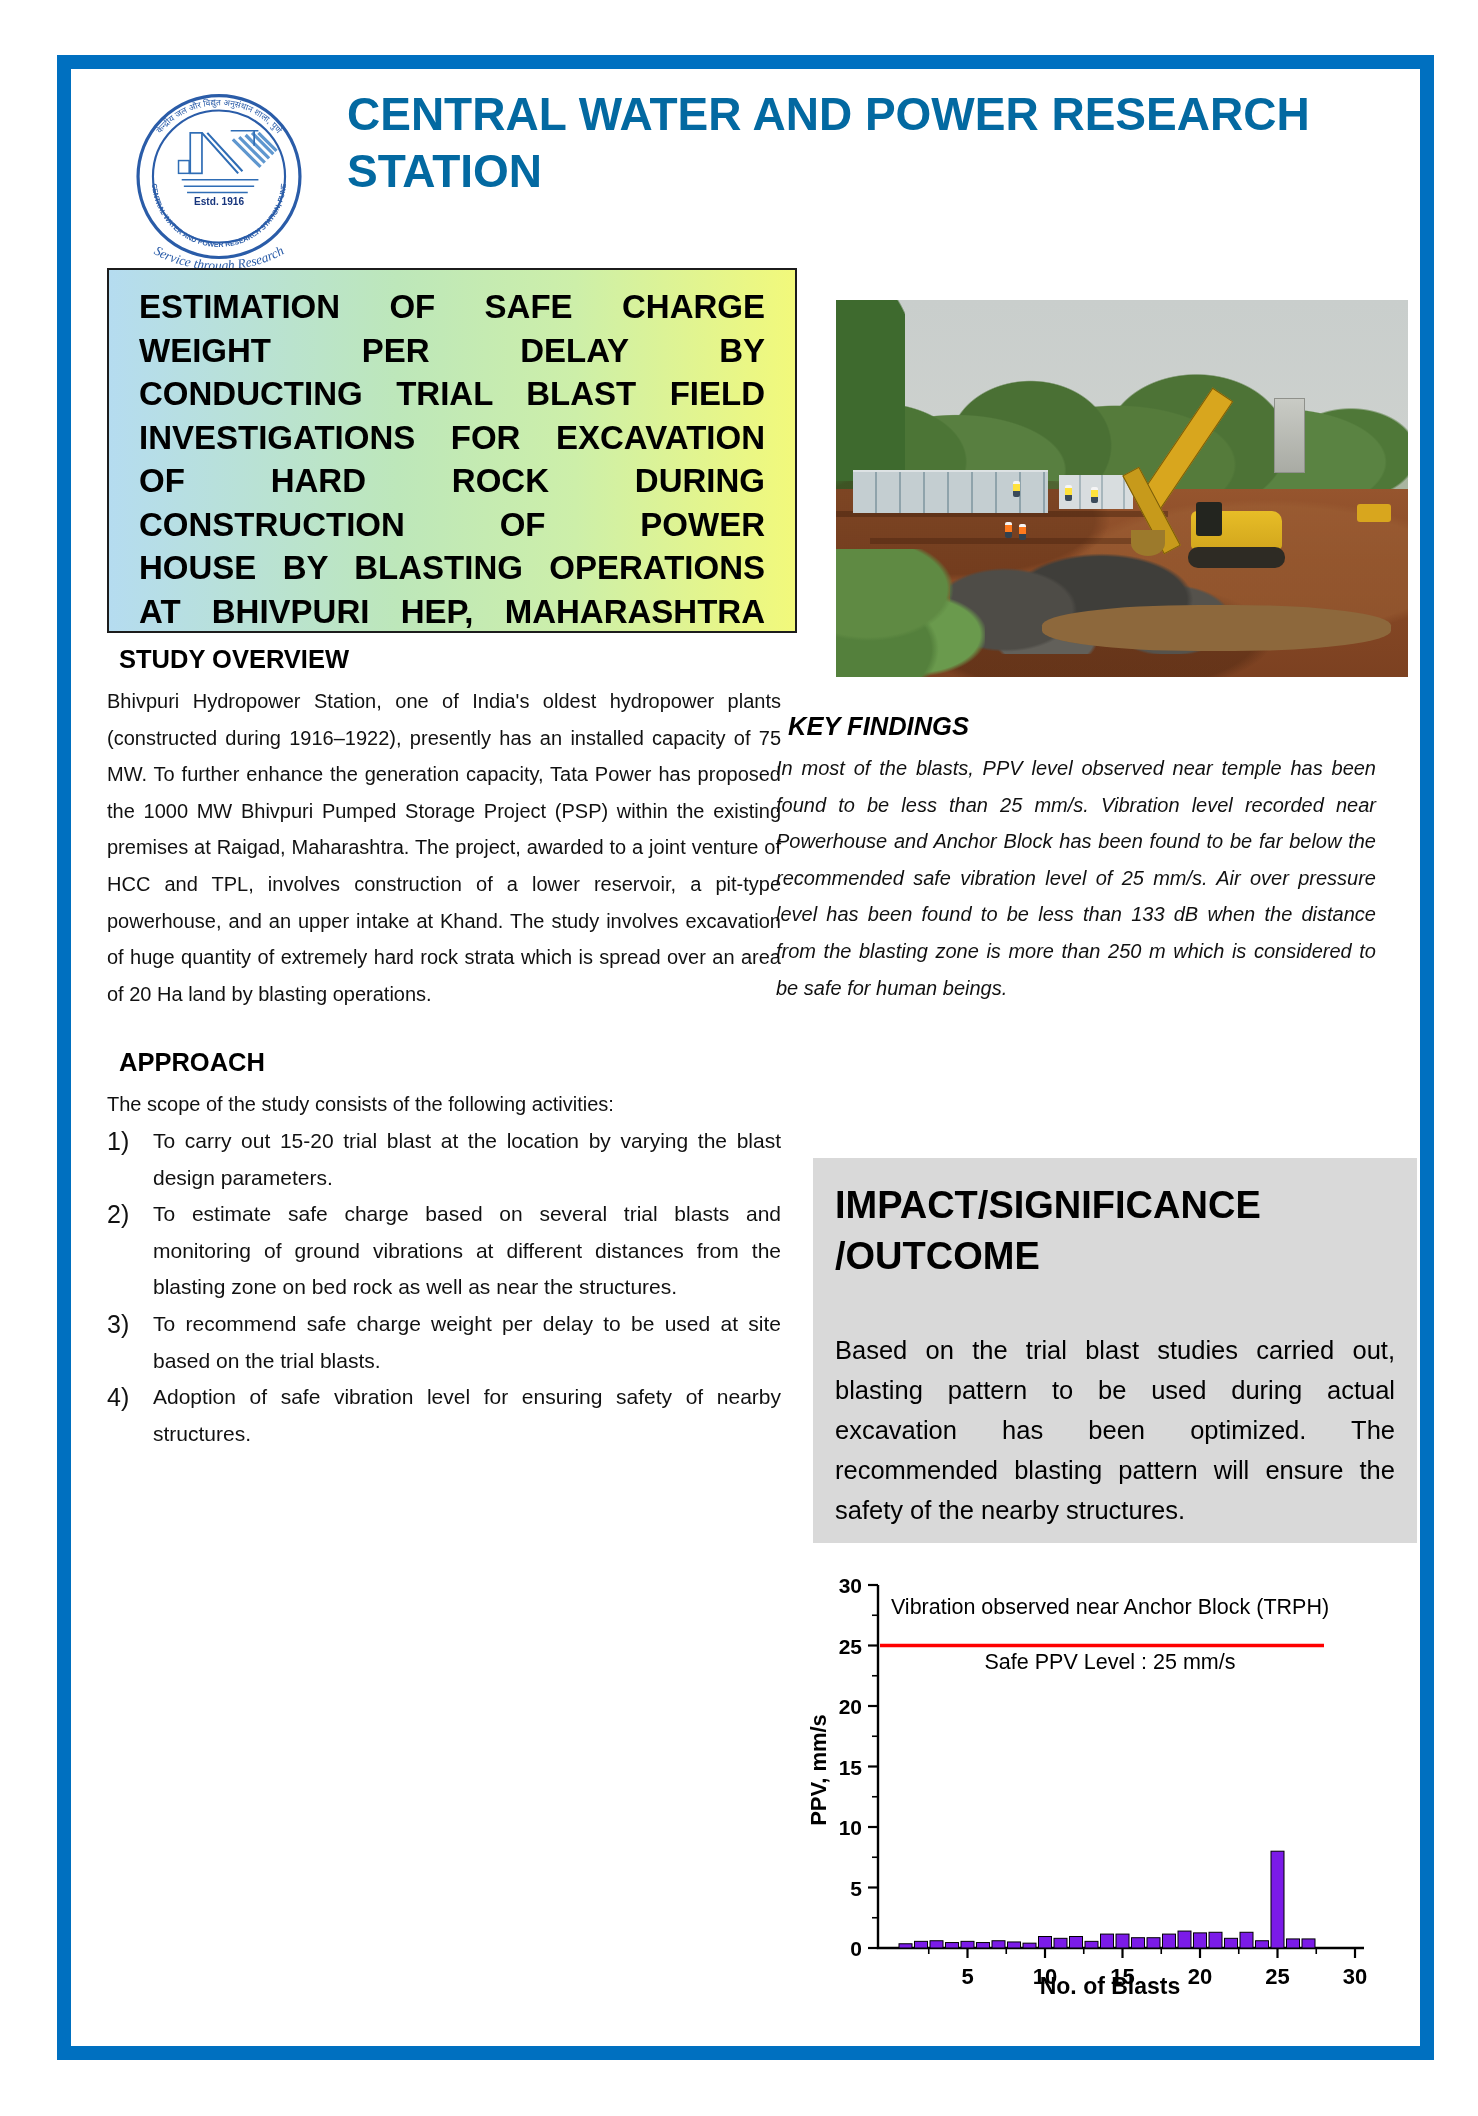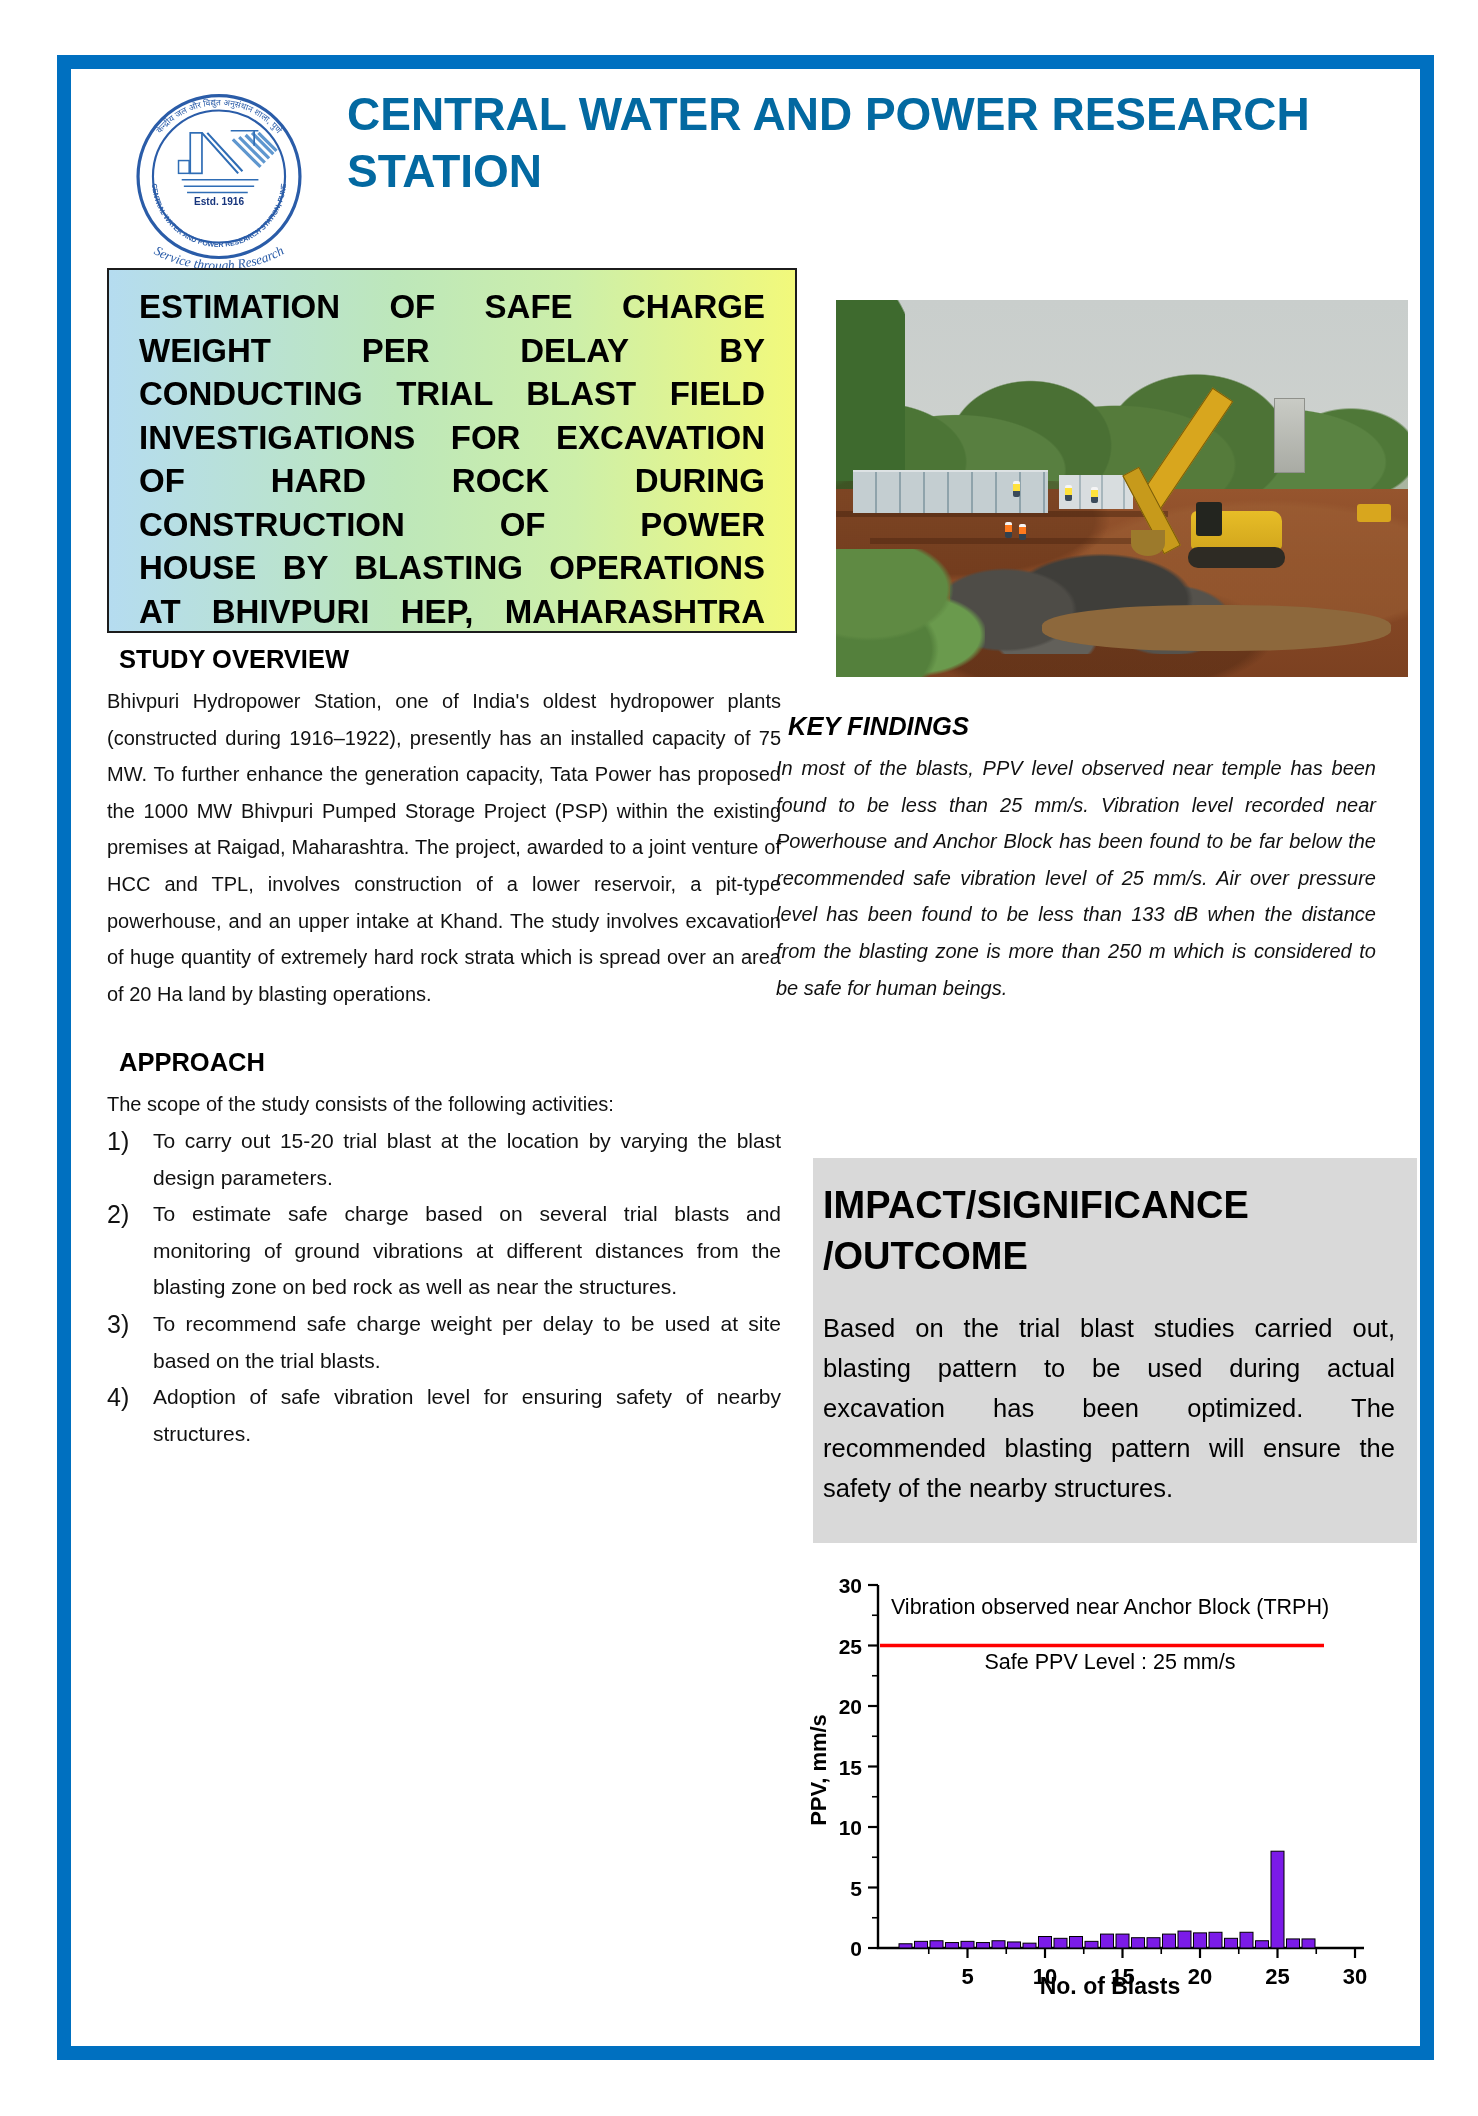--- a/index.html
+++ b/index.html
@@ -26,23 +26,23 @@
   #rightcol{position:absolute;left:776px;top:712px;width:600px;font-style:italic;}
   h2.sec{font-size:25.5px;font-weight:bold;margin:0 0 9px 12px;color:#000;}
   p.body{font-size:20px;line-height:36.6px;text-align:justify;margin:0;}
   .gap{height:36px;}
   .li{display:flex;margin:0;}
   .li .num{width:46px;flex:none;font-size:25px;line-height:36.6px;}
   .li .txt{flex:1;font-size:21px;line-height:36.6px;text-align:justify;}
 
   
   .impact{position:absolute;left:813px;top:1158px;width:604px;height:385px;box-sizing:border-box;
-          background:#D9D9D9;padding:22px 22px 0 10px;}
+          background:#D9D9D9;padding:22px 22px 0 22px;}
   .impact h2{font-size:38px;line-height:51px;margin:0;font-weight:bold;color:#000;white-space:pre-line;}
-  .impact p{margin:26px 0 0 0;font-size:25.5px;line-height:40px;text-align:justify;color:#000;}
+  .impact p{margin:48px 0 0 0;font-size:25.5px;line-height:40px;text-align:justify;color:#000;}
 
   
   #chartwrap{position:absolute;left:810px;top:1570px;width:600px;height:440px;}
   #ppv-chart text{font-family:"Liberation Sans","DejaVu Sans",sans-serif;}
 
   
   .photo{position:absolute;left:836px;top:300px;width:572px;height:377px;overflow:hidden;background:#8f5230;}
   .ph{position:absolute;}
   .ph-sky{left:0;top:0;width:100%;height:52%;background:linear-gradient(180deg,#c9cecc,#cdd1ce 70%,#c5c9c6);}
   .ph-hill{right:-5%;top:35%;width:20%;height:17%;background:#9fae93;border-radius:50% 50% 0 0;opacity:.75;}

